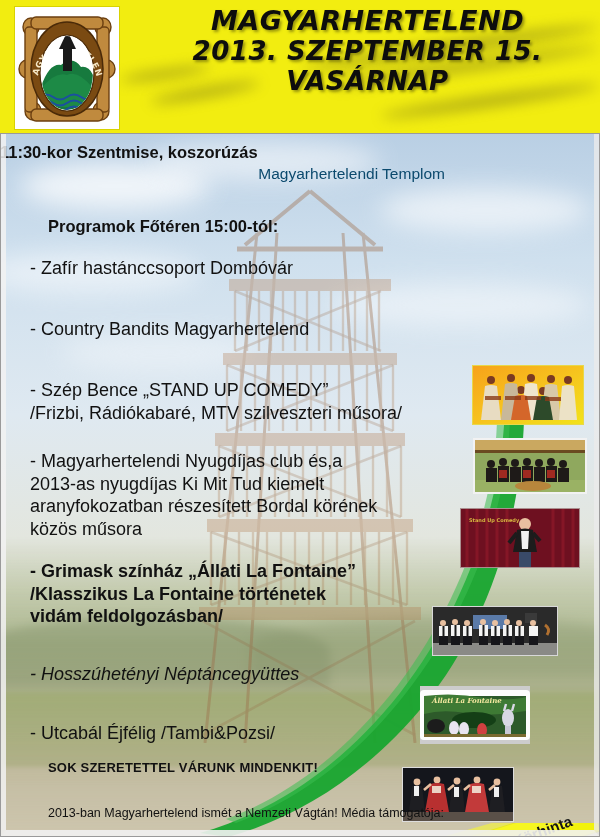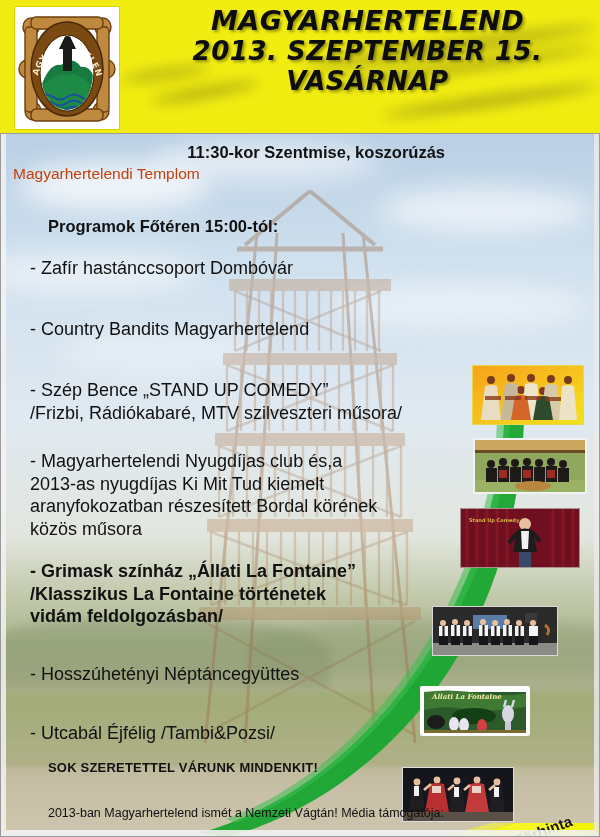--- a/index.html
+++ b/index.html
@@ -116,62 +116,62 @@
     pointer-events:none;z-index:41;
   }
 
   
   #ribbon{position:absolute;left:0;top:0;width:600px;height:704px;z-index:12;pointer-events:none;}
 
   
   #content{position:absolute;left:0;top:0;width:600px;height:704px;z-index:20;}
 
   .mass-line1{
-    position:absolute;left:0;top:10px;width:445px;text-align:right;
+    position:absolute;left:0;top:10px;width:445px;text-align:left;
     font-size:16.5px;font-weight:bold;color:#111;
   }
   .mass-line2{
-    position:absolute;left:13px;top:32px;width:445px;text-align:left;
-    font-size:15.5px;color:#c2410c;
+    position:absolute;left:0;top:32px;width:445px;text-align:right;
+    font-size:15.5px;color:#0c4a6e;
   }
   #prog-head{
     position:absolute;left:20px;top:84px;
     font-size:16.5px;font-weight:bold;color:#111;margin-left:28px;
   }
 
   .prog-item{
     position:absolute;left:30px;
     font-size:18px;color:#111;line-height:1.25;
     white-space:pre-line;
   }
   .p0{top:124px;}
   .p1{top:185px;}
   .p2{top:246px;}
   .p3{top:317px;}
   .p4{top:427px;font-weight:bold;}
-  .p5{top:530px;}
+  .p5{top:530px;font-style:italic;}
   .p6{top:589px;}
 
   #welcome{
     position:absolute;left:48px;top:627px;
     font-size:13px;font-weight:bold;color:#111;letter-spacing:.2px;
   }
   #footnote{
     position:absolute;left:0;top:673px;width:492px;text-align:center;
     font-size:12.5px;color:#111;
   }
 
   
   .thumb{position:absolute;z-index:15;overflow:hidden;background:#ccc;}
   .thumb svg{display:block;width:100%;height:100%;}
   .t-dance   {left:472px;top:232px;width:110px;height:58px;border:1px solid #e8d84a;}
   .t-band    {left:473px;top:305px;width:110px;height:52px;border:2px solid #f2f2f2;}
   .t-comedy  {left:460px;top:375px;width:118px;height:58px;border:1px solid #aa9090;}
   .t-choir   {left:432px;top:473px;width:124px;height:48px;border:1px solid #d8d8d8;}
-  .t-fontaine{left:420px;top:553px;width:110px;height:50px;}
+  .t-fontaine{left:420px;top:553px;width:110px;height:58px;}
   .t-folk    {left:402px;top:634px;width:110px;height:53px;border:1px solid #ddd;}
   .t-ball    {left:330px;top:703px;width:110px;height:52px;border:1px solid #eee;}
 
   
   #banner{position:absolute;left:330px;top:690px;width:270px;height:110px;z-index:25;pointer-events:none;}
   .banner-txt{
     position:absolute;z-index:26;
     font-size:15px;font-weight:bold;color:#161616;
     transform:rotate(-20deg);transform-origin:left center;
     white-space:nowrap;

